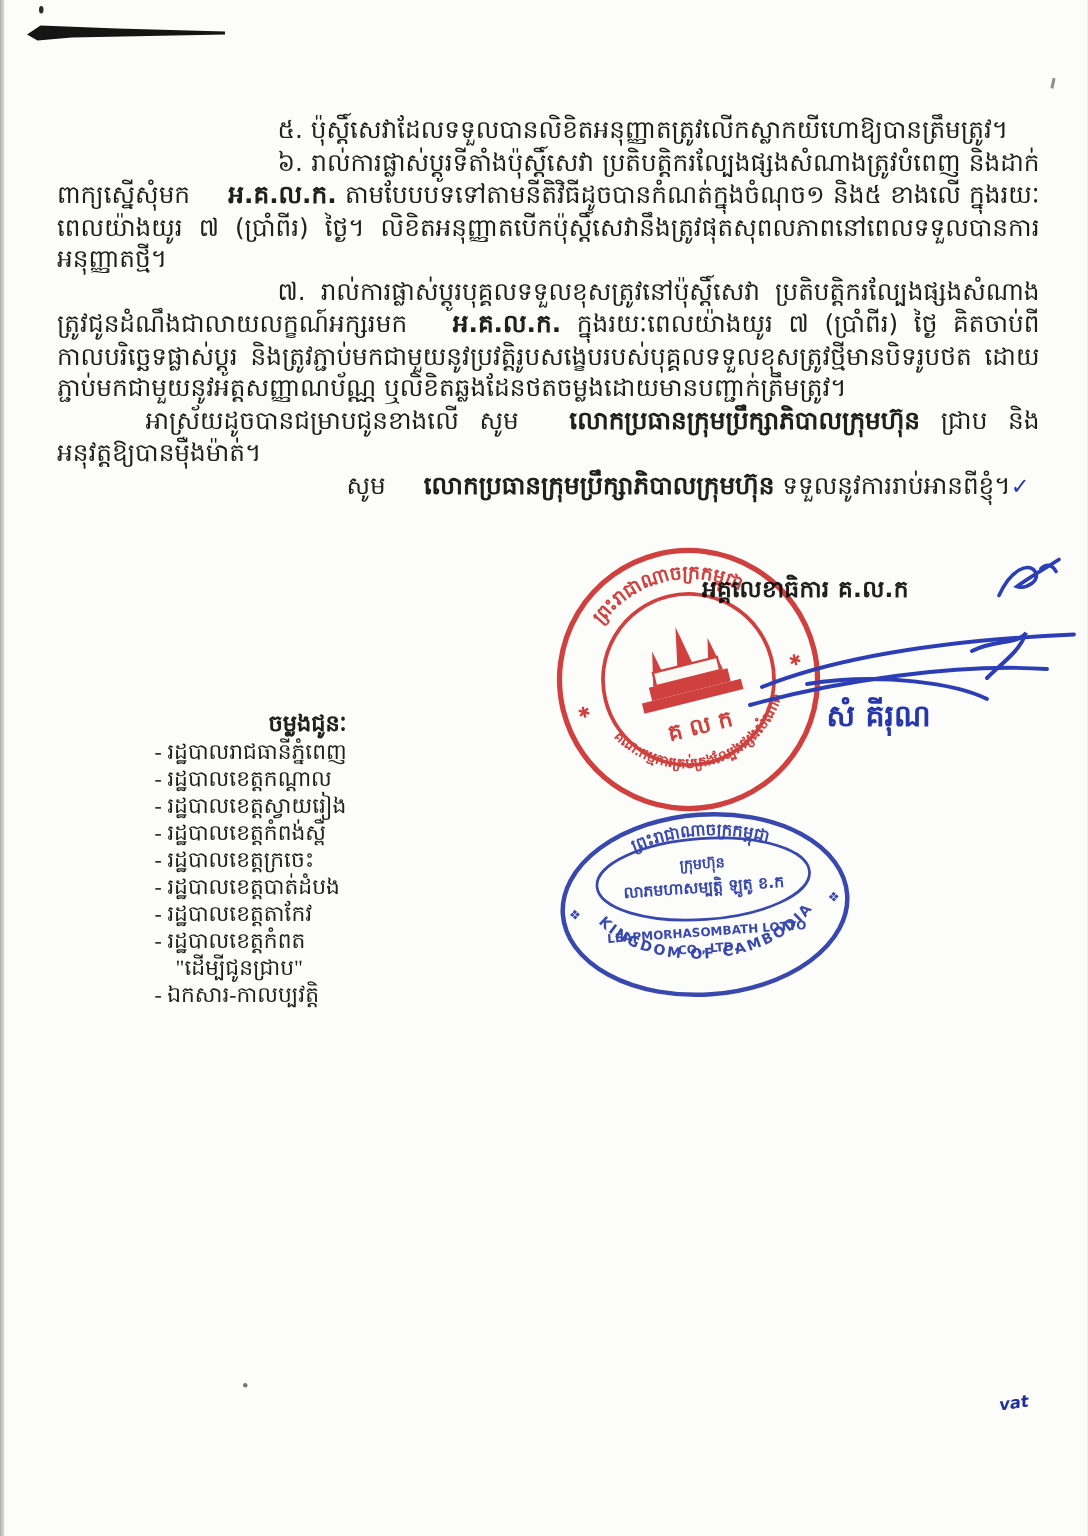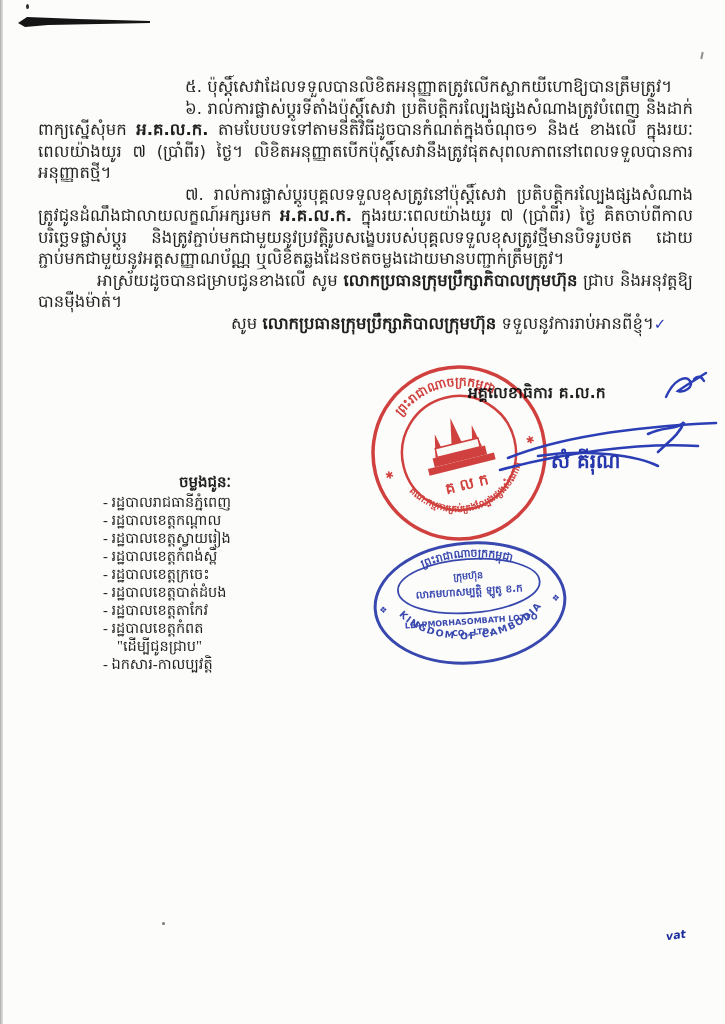--- a/index.html
+++ b/index.html
@@ -23,30 +23,30 @@
   
   .letter{
     position:absolute;left:38px;top:76px;width:655px;
     font-size:16.5px;line-height:21.5px;
     text-align:justify;
   }
   .letter p{margin:0;}
   .p-num{text-indent:147px;}
   .p-close1{text-indent:59px;margin-top:11px;}
   .p-close2{text-indent:193px;margin-top:2px;}
-  .b{font-weight:bold;}
+  .b{font-weight:bold;margin-left:20px;}
   .tick{color:#2739b2;font-weight:bold;font-size:15px;}
 
   
   .sig-title{
     position:absolute;left:468px;top:383px;width:218px;
     font-size:15.5px;font-weight:bold;text-align:left;letter-spacing:.2px;
   }
   .sig-name{
-    position:absolute;left:551px;top:448px;
+    position:absolute;left:551px;top:464px;
     font-size:20px;font-weight:bold;color:#2637ad;
   }
   .sig-strokes{position:absolute;left:498px;top:396px;width:228px;height:98px;pointer-events:none;}
   .sig-scribble{position:absolute;left:660px;top:369px;width:50px;height:36px;}
 
   
   .red-stamp{
     position:absolute;left:369px;top:363px;width:180px;height:180px;
     transform:rotate(-14deg);
     mix-blend-mode:multiply;opacity:.92;

